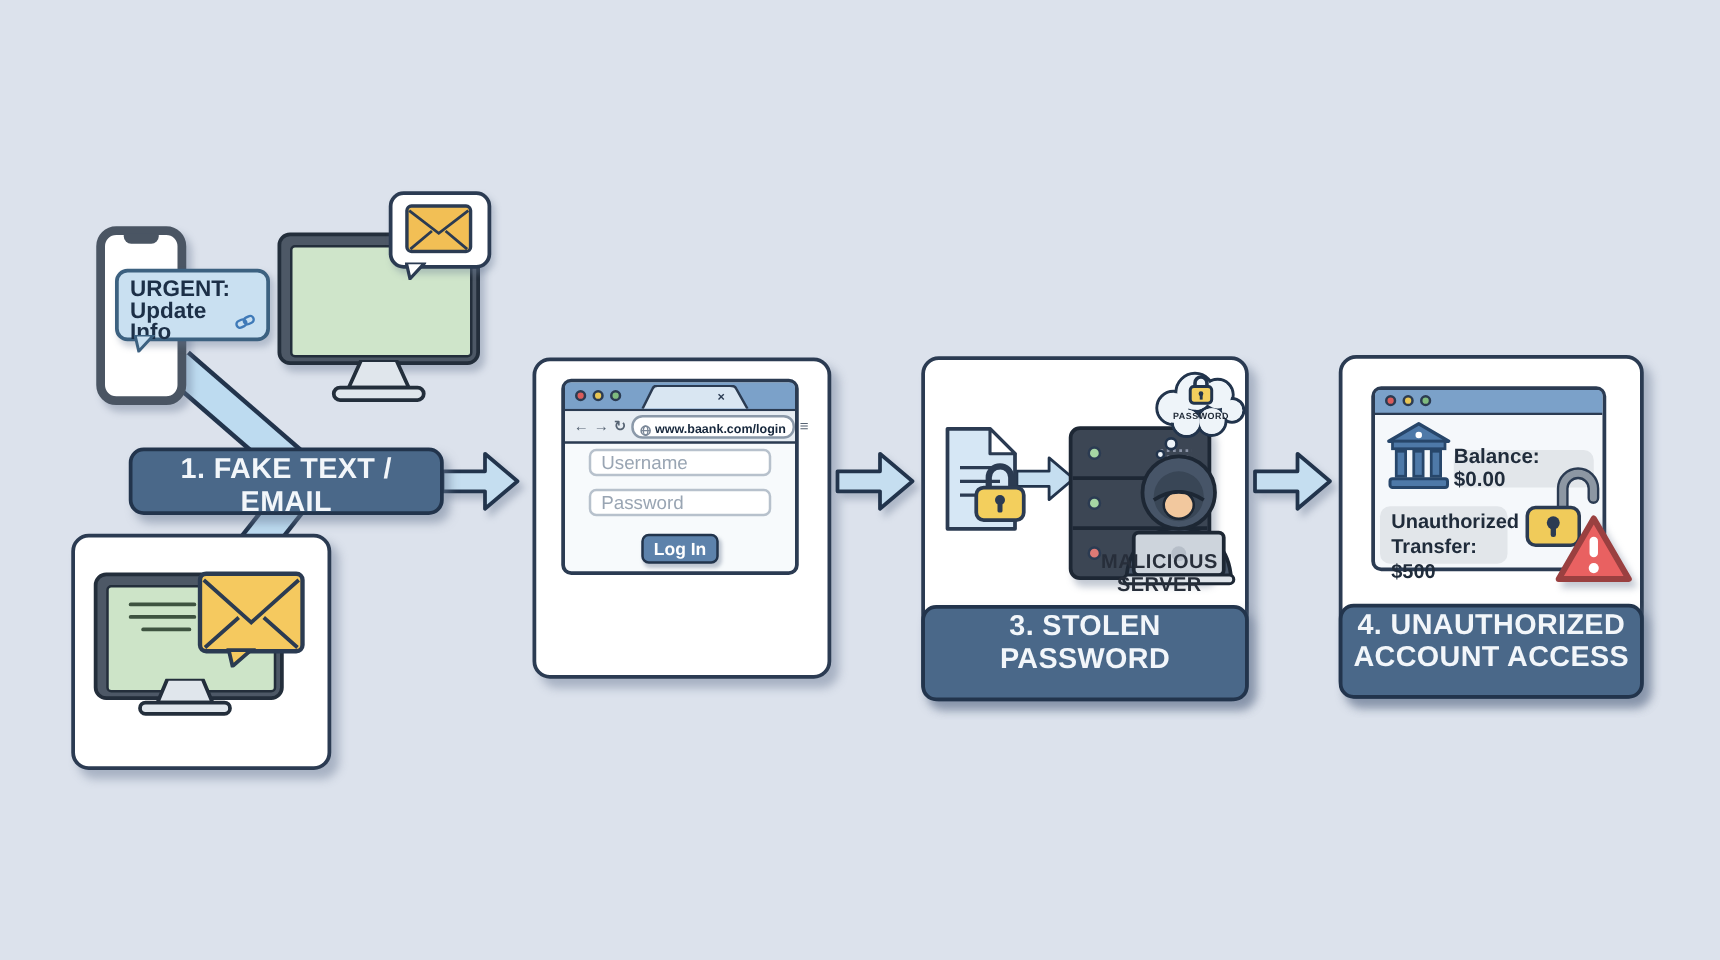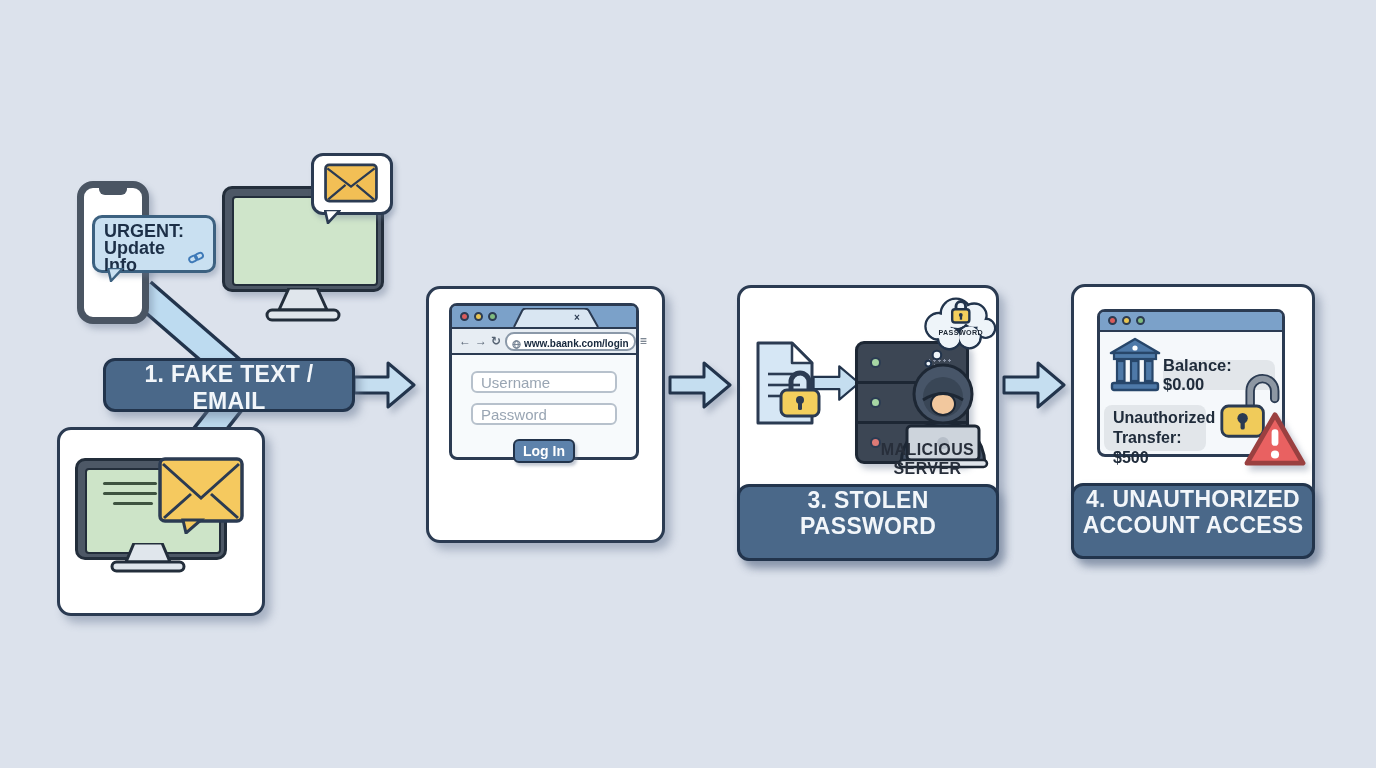--- a/index.html
+++ b/index.html
@@ -198,21 +198,21 @@
       <div id="address-pill">
         <svg width="9" height="9" viewBox="0 0 10 10">
           <circle cx="5" cy="5" r="4" fill="none" stroke="#7a8797" stroke-width="1.4"></circle>
           <line x1="1" y1="5" x2="9" y2="5" stroke="#7a8797" stroke-width="1.2"></line>
           <ellipse cx="5" cy="5" rx="2" ry="4" fill="none" stroke="#7a8797" stroke-width="1.2"></ellipse>
         </svg>
         <span class="url">www.baank.com/login</span>
       </div>
       <span class="navg">≡</span>
     </div>
-    <div style="padding-top:16px;">
+    <div style="padding-top:4px;">
       <input class="fake-input" type="text" placeholder="Username" style="">
       <input class="fake-input" type="text" placeholder="Password" style="">
       <button id="login-btn">Log In</button>
     </div>
   </div>
 
 
   <svg class="abs shadowed-svg" style="left:668px;top:358px;width:66px;height:54px;z-index:2;" viewBox="0 0 66 54">
     <polygon points="2,19 36,19 36,5 62,27 36,49 36,35 2,35" fill="#c5def0" stroke="#22344c" stroke-width="3" stroke-linejoin="round"></polygon>
   </svg>

